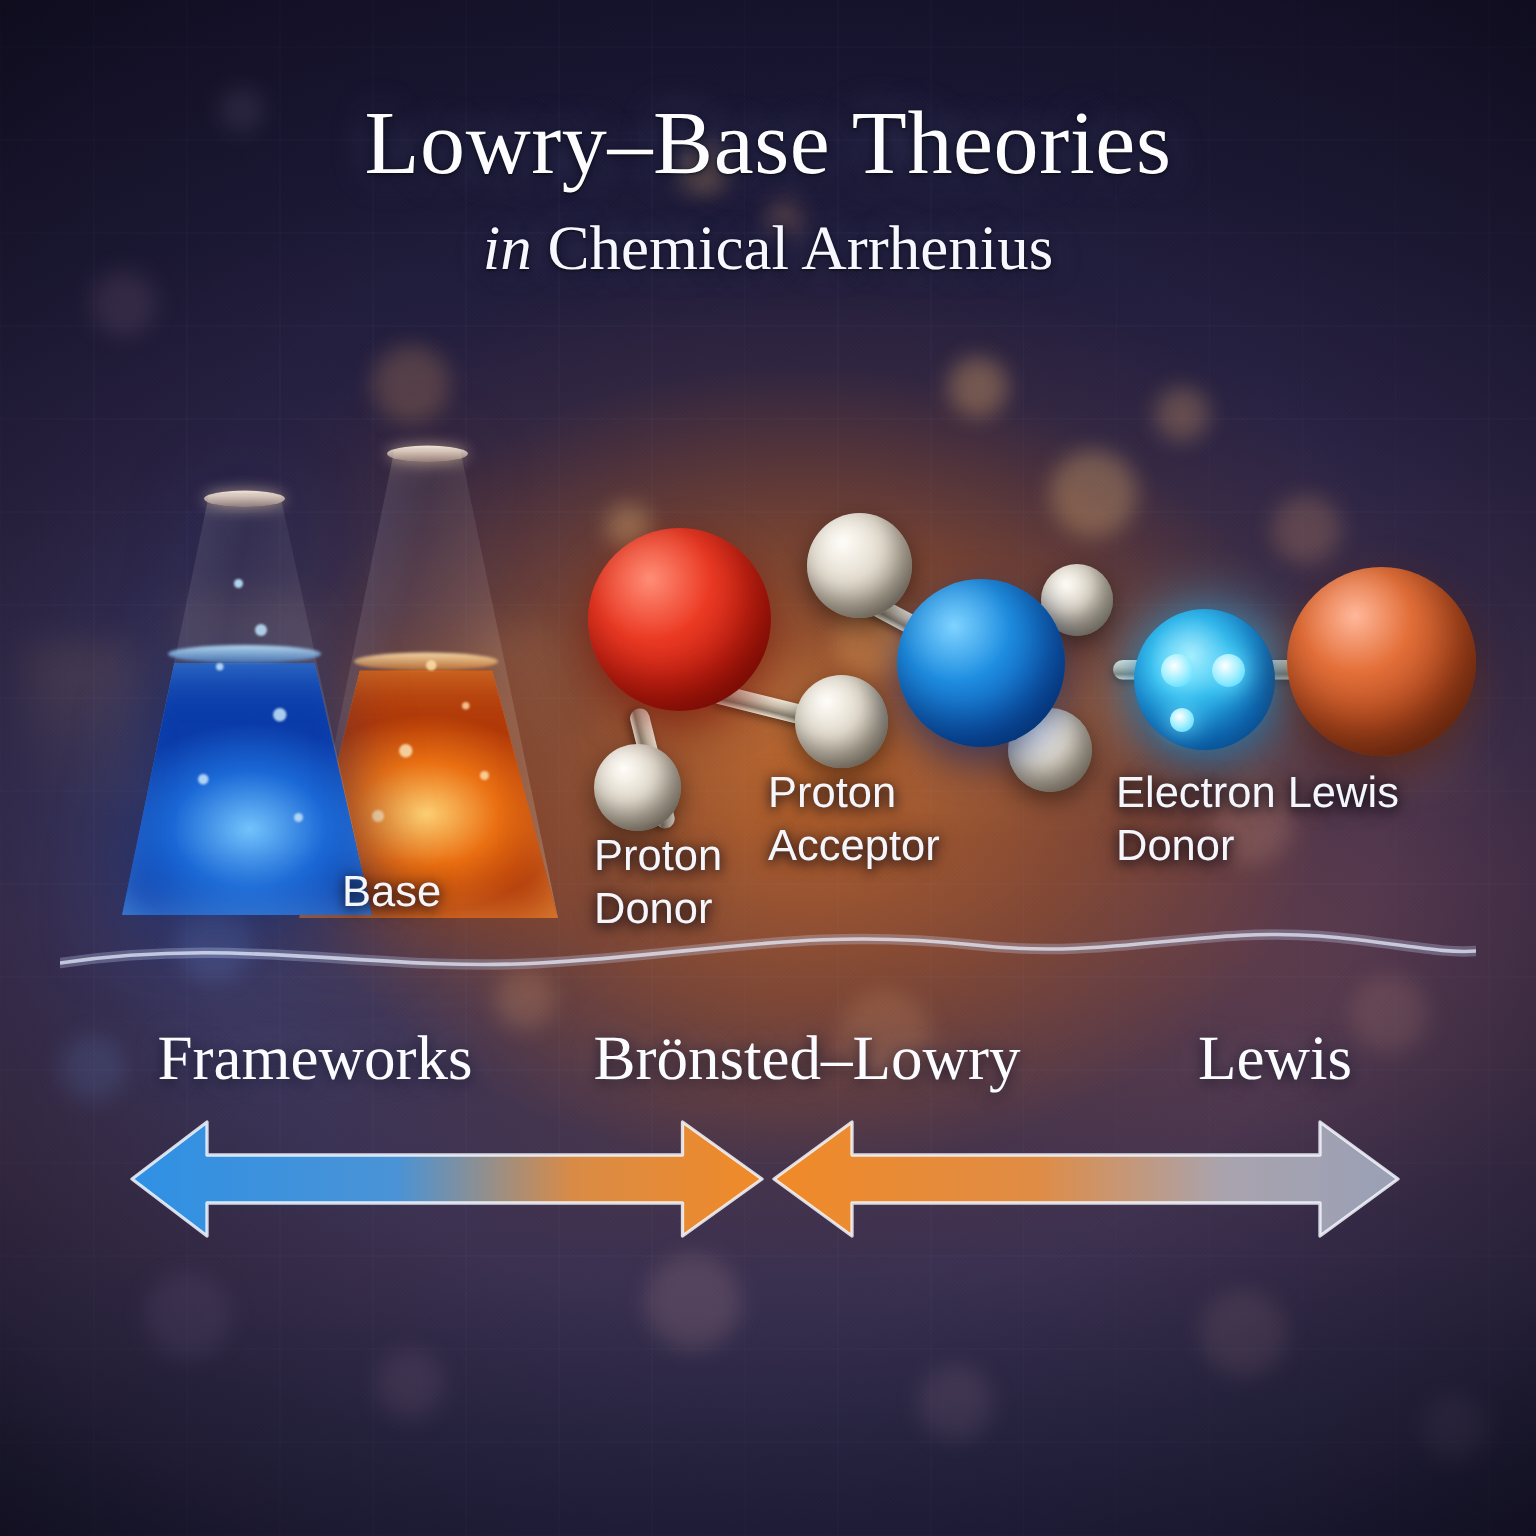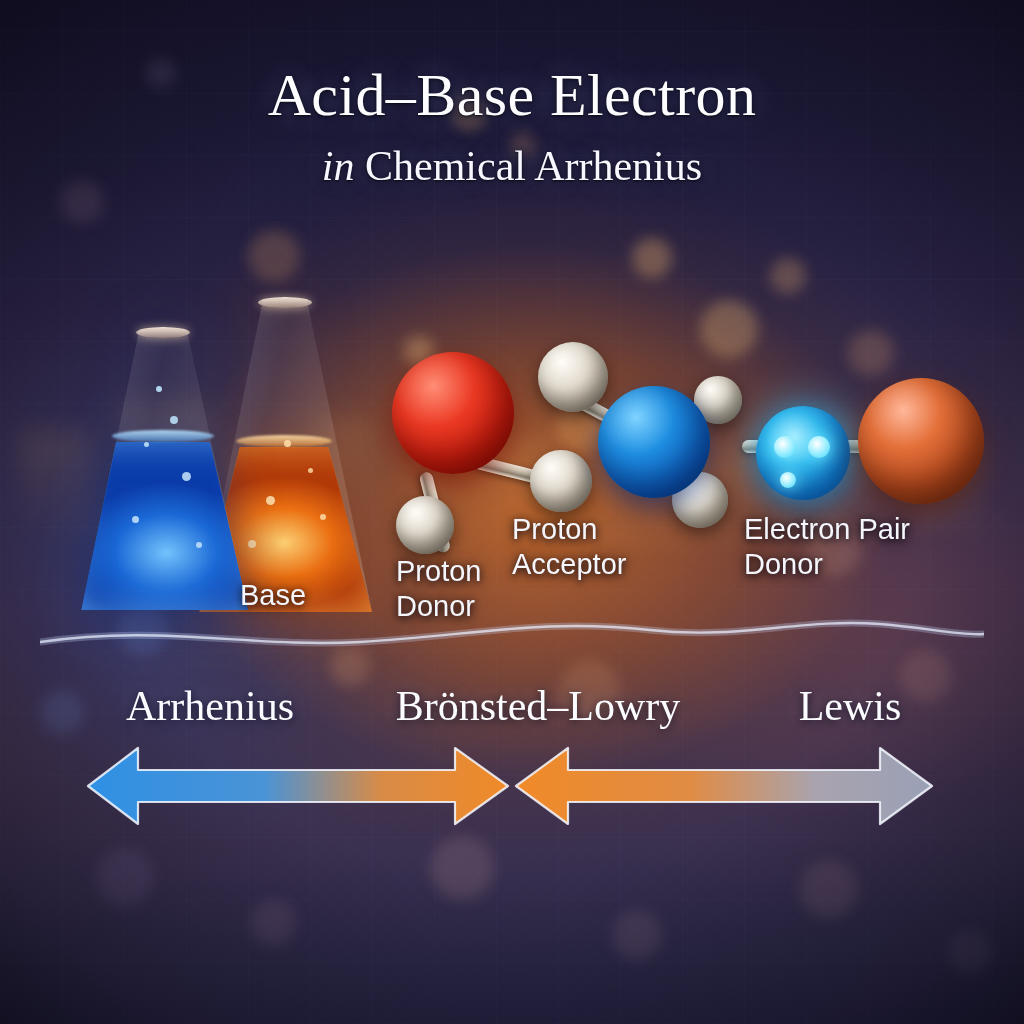--- a/index.html
+++ b/index.html
@@ -297,21 +297,21 @@
     <b style="left:612px; top:910px; width:50px; height:50px; background:rgba(176,140,160,0.18);"></b>
     <b style="left:800px; top:860px; width:58px; height:58px; background:rgba(188,144,150,0.18);"></b>
     <b style="left:948px; top:930px; width:44px; height:44px; background:rgba(164,136,168,0.16);"></b>
   </div>
 
   <div class="bg-layer bg-grid"></div>
   <div class="bg-layer bg-noise"></div>
   <div class="bg-layer bg-vignette"></div>
 
   <div class="title-block">
-    <div class="title-main">Acid–Base Electron</div>
+    <div class="title-main">Lowry–Base Theories</div>
     <div class="title-sub"><span class="it">in</span><span> Chemical Arrhenius</span></div>
   </div>
 
   <div>
 
     <div class="flask flask-back">
       <div class="glass"></div>
       <div class="fill"></div>
       <div class="surface"></div>
       <div class="lip" style="left:62px; top:-3px; width:54px;"></div>
@@ -328,21 +328,21 @@
       <div class="surface"></div>
       <div class="lip" style="left:58px; top:-3px; width:54px;"></div>
       <div class="bub" style="left:78px;  top:56px;  width:6px; height:6px; background:rgba(190,230,255,0.9);"></div>
       <div class="bub" style="left:92px;  top:86px;  width:8px; height:8px; background:rgba(190,230,255,0.85);"></div>
       <div class="bub" style="left:66px;  top:112px; width:5px; height:5px; background:rgba(210,240,255,0.8);"></div>
       <div class="bub" style="left:104px; top:142px; width:9px; height:9px; background:rgba(210,240,255,0.8);"></div>
       <div class="bub" style="left:54px;  top:186px; width:7px; height:7px; background:rgba(225,245,255,0.75);"></div>
       <div class="bub" style="left:118px; top:212px; width:6px; height:6px; background:rgba(225,245,255,0.7);"></div>
     </div>
 
-    <div class="cap" style="left:228px; top:578px;margin-left:12px;">Base</div>
+    <div class="cap" style="left:228px; top:578px;">Base</div>
   </div>
 
   <div>
 
     <div class="bond" style="left:474px; top:455px; width:108px; transform:rotate(14deg); transform-origin:left center;"></div>
     <div class="bond" style="left:425px; top:466px; width:82px;  transform:rotate(76deg); transform-origin:left center;"></div>
     <div class="bond" style="left:570px; top:390px; width:110px; transform:rotate(28deg); transform-origin:left center;"></div>
     <div class="bond" style="left:636px; top:442px; width:82px;  transform:rotate(36deg); transform-origin:left center;"></div>
     <div class="bond" style="left:648px; top:418px; width:70px;  transform:rotate(-18deg); transform-origin:left center;"></div>
 
@@ -363,30 +363,30 @@
 
   <div>
     <div class="bond" style="left:742px; top:440px; width:150px;"></div>
     <div class="atom atom-lewis-donor" style="left:756px; top:406px; width:94px; height:94px;">
       <div class="edot" style="left:18px; top:30px; width:22px; height:22px;"></div>
       <div class="edot" style="left:52px; top:30px; width:22px; height:22px;"></div>
       <div class="edot" style="left:24px; top:66px; width:16px; height:16px;"></div>
     </div>
     <div class="atom atom-lewis-acceptor" style="left:858px; top:378px; width:126px; height:126px;"></div>
 
-    <div class="cap" style="left:744px; top:512px;">Electron Pair
+    <div class="cap" style="left:744px; top:512px;">Electron Lewis
 Donor</div>
   </div>
 
   <svg class="divider" viewBox="0 0 944 50" preserveAspectRatio="none">
     <path d="M0,30 C120,12 210,36 320,30 C430,24 500,6 610,18 C700,28 760,6 840,12 C890,16 920,24 944,22" fill="none" stroke="rgba(246,248,255,0.72)" stroke-width="2.4" stroke-linecap="round"></path>
     <path d="M0,30 C120,12 210,36 320,30 C430,24 500,6 610,18 C700,28 760,6 840,12 C890,16 920,24 944,22" fill="none" stroke="rgba(200,220,255,0.28)" stroke-width="7" stroke-linecap="round" filter="blur(0)"></path>
   </svg>
 
-  <div class="theory" style="left:40px;  top:682px; width:340px;">Arrhenius</div>
+  <div class="theory" style="left:40px;  top:682px; width:340px;">Frameworks</div>
   <div class="theory" style="left:348px; top:682px; width:380px;">Brönsted–Lowry</div>
   <div class="theory" style="left:700px; top:682px; width:300px;">Lewis</div>
 
   <svg class="arrows" viewBox="0 0 1024 100">
     <defs>
       <linearGradient id="gradLeft" x1="0" y1="0" x2="1" y2="0">
         <stop offset="0%" stop-color="#2f90e4"></stop>
         <stop offset="42%" stop-color="#4a93d6"></stop>
         <stop offset="70%" stop-color="#d98b46"></stop>
         <stop offset="100%" stop-color="#f08a28"></stop>

